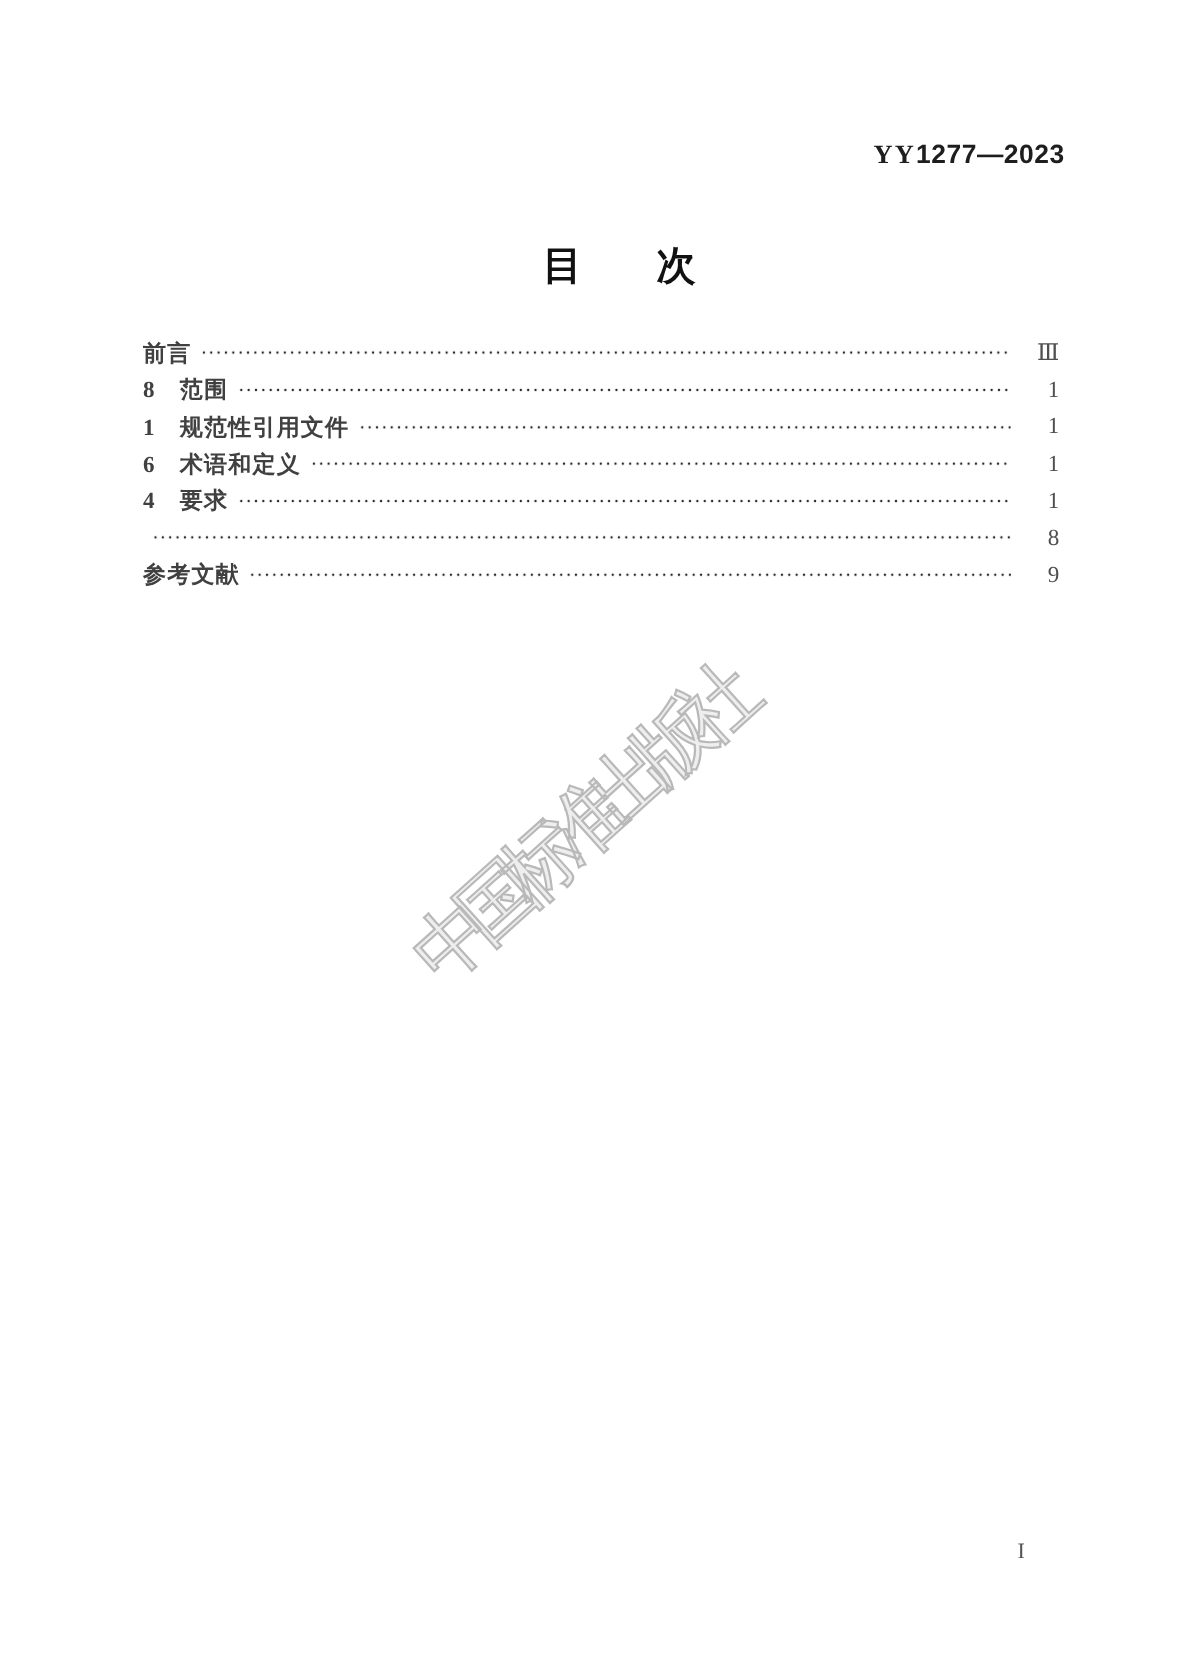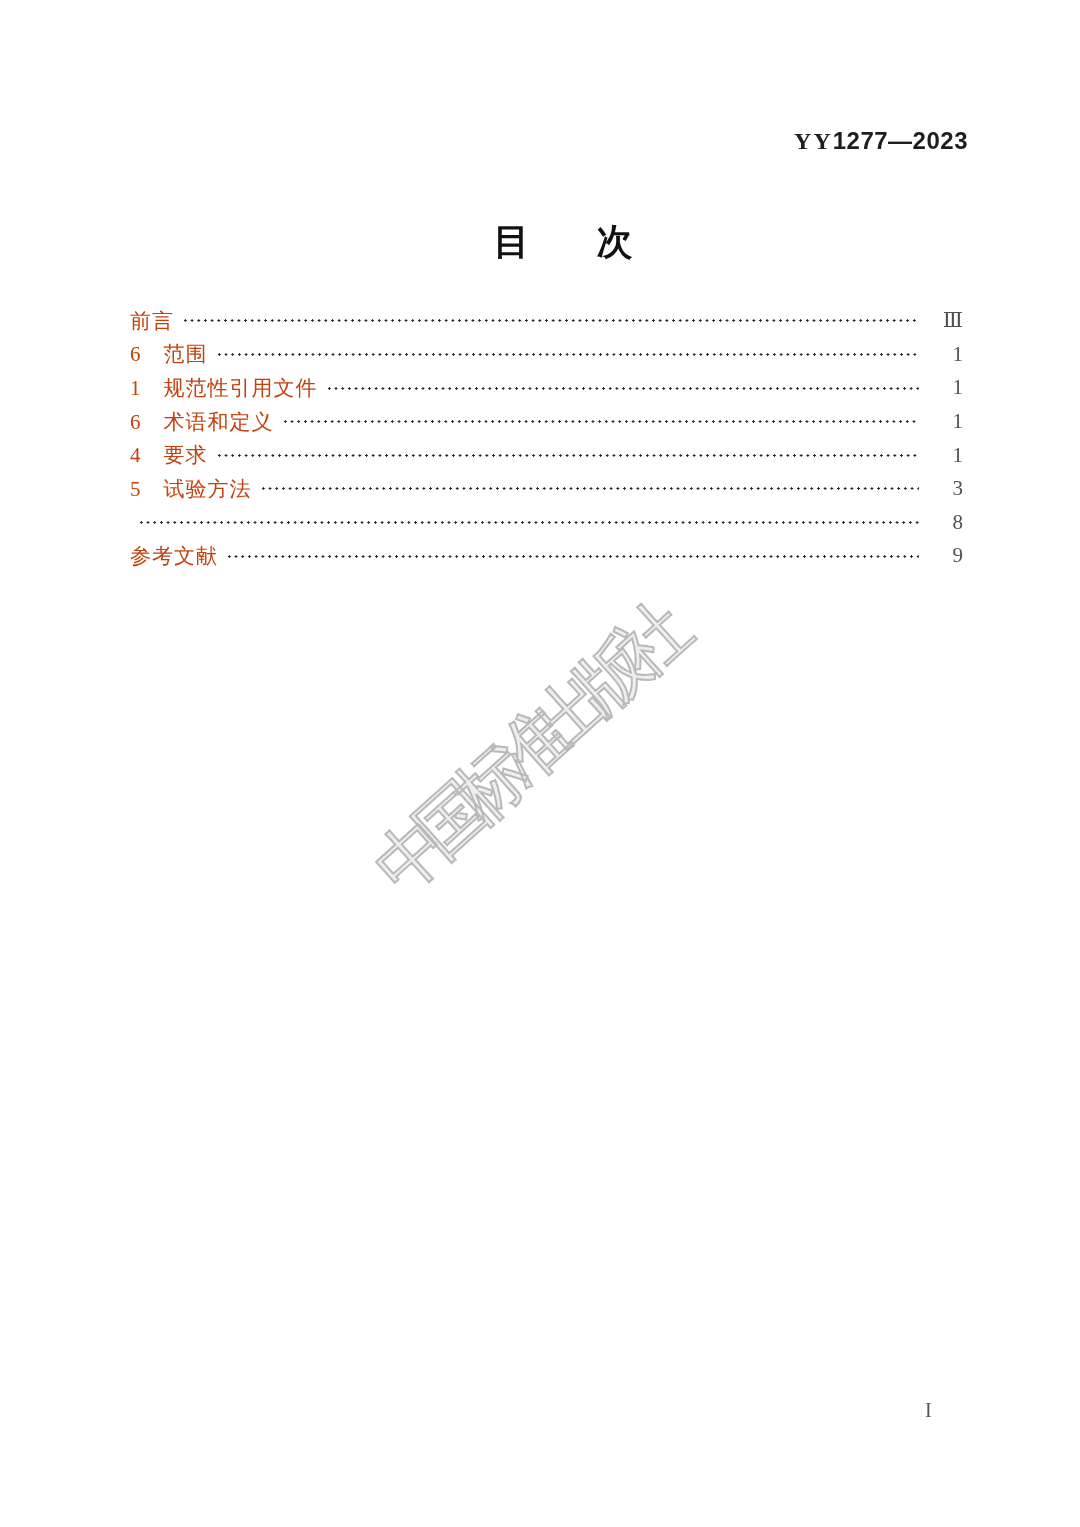--- a/index.html
+++ b/index.html
@@ -58,21 +58,22 @@
   }
   .toc-row {
     display: flex;
     align-items: center;
     height: 33.6px;
     font-size: 21px;
     letter-spacing: 1px;
   }
   .toc-label {
     white-space: pre;
-    color: #c2410c;
+    color: #404040;
+    font-weight: bold;
   }
   .toc-dots {
     flex: 1;
     align-self: stretch;
     margin-left: 8px;
     margin-right: 10px;
     background-image: radial-gradient(circle, #262626 1.15px, rgba(0,0,0,0) 1.35px);
     background-size: 6.7px 6.7px;
     background-repeat: repeat-x;
     background-position: 0 center;
@@ -121,45 +122,40 @@
 
 <h1 class="toc-title">目 次</h1>
 
 <div class="toc">
   <div class="toc-row">
     <span class="toc-label">前言</span>
     <span class="toc-dots"></span>
     <span class="toc-page">Ⅲ</span>
   </div>
   <div class="toc-row">
-    <span class="toc-label">6　范围</span>
+    <span class="toc-label">8　范围</span>
     <span class="toc-dots"></span>
     <span class="toc-page">1</span>
   </div>
   <div class="toc-row">
     <span class="toc-label">1　规范性引用文件</span>
     <span class="toc-dots"></span>
     <span class="toc-page">1</span>
   </div>
   <div class="toc-row">
     <span class="toc-label">6　术语和定义</span>
     <span class="toc-dots"></span>
     <span class="toc-page">1</span>
   </div>
   <div class="toc-row">
     <span class="toc-label">4　要求</span>
     <span class="toc-dots"></span>
     <span class="toc-page">1</span>
   </div>
   <div class="toc-row">
-    <span class="toc-label">5　试验方法</span>
-    <span class="toc-dots"></span>
-    <span class="toc-page">3</span>
-  </div>
-  <div class="toc-row">
     <span class="toc-dots"></span>
     <span class="toc-page">8</span>
   </div>
   <div class="toc-row">
     <span class="toc-label">参考文献</span>
     <span class="toc-dots"></span>
     <span class="toc-page">9</span>
   </div>
 </div>
 

